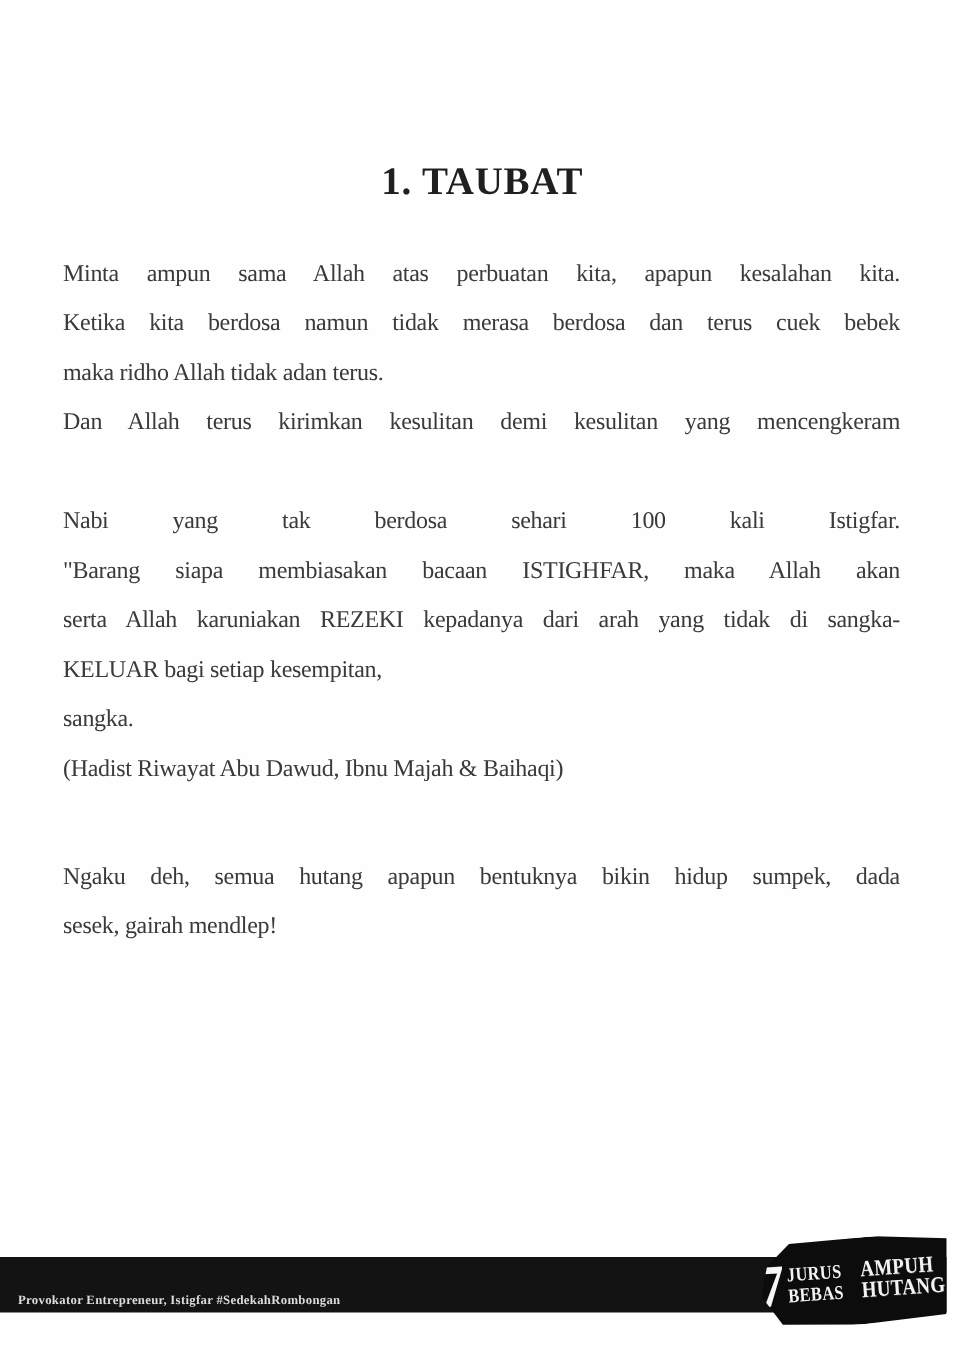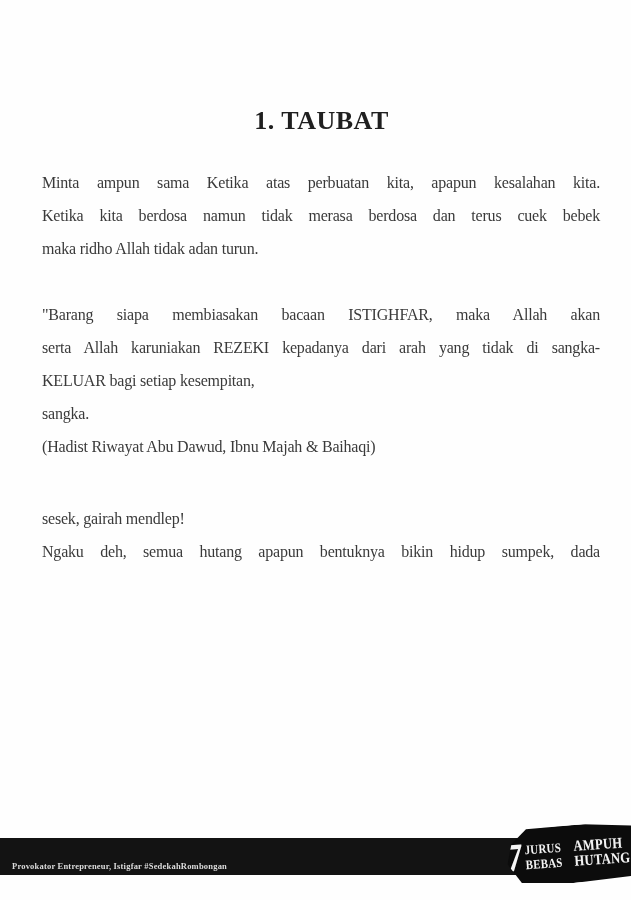--- a/index.html
+++ b/index.html
@@ -125,36 +125,38 @@
   .badge-word.large { font-size: 15px; text-shadow: 0.5px 0.5px 0 #3c3c3c; }
 </style>
 </head>
 <body>
 
 <div class="page">
 
   <h1 class="page-title">1. TAUBAT</h1>
 
   <div class="body-text">
-    <div class="text-line js">Minta ampun sama Ketika atas perbuatan kita, apapun kesalahan kita.</div>
+    <div class="text-line js">Minta ampun sama Allah atas perbuatan kita, apapun kesalahan kita.</div>
     <div class="text-line js">Ketika kita berdosa namun tidak merasa berdosa dan terus cuek bebek</div>
-    <div class="text-line">maka ridho Allah tidak adan turun.</div>
+    <div class="text-line">maka ridho Allah tidak adan terus.</div>
+    <div class="text-line js">Dan Allah terus kirimkan kesulitan demi kesulitan yang mencengkeram</div>
 
     <div class="para-spacer-1"></div>
 
+    <div class="text-line js">Nabi yang tak berdosa sehari 100 kali Istigfar.</div>
     <div class="text-line js">"Barang siapa membiasakan bacaan ISTIGHFAR, maka Allah akan</div>
     <div class="text-line js">serta Allah karuniakan REZEKI kepadanya dari arah yang tidak di sangka-</div>
     <div class="text-line">KELUAR bagi setiap kesempitan,</div>
     <div class="text-line">sangka.</div>
     <div class="text-line">(Hadist Riwayat Abu Dawud, Ibnu Majah &amp; Baihaqi)</div>
 
     <div class="para-spacer-2"></div>
 
+    <div class="text-line js">Ngaku deh, semua hutang apapun bentuknya bikin hidup sumpek, dada</div>
     <div class="text-line">sesek, gairah mendlep!</div>
-    <div class="text-line js">Ngaku deh, semua hutang apapun bentuknya bikin hidup sumpek, dada</div>
   </div>
 
   <div class="footer-bar"></div>
 
   <p class="author-tagline">Provokator Entrepreneur, Istigfar #SedekahRombongan</p>
 
   <div class="book-badge">
     <span class="badge-number">7</span>
     <span class="badge-words">
       <span class="badge-word small">JURUS</span>

